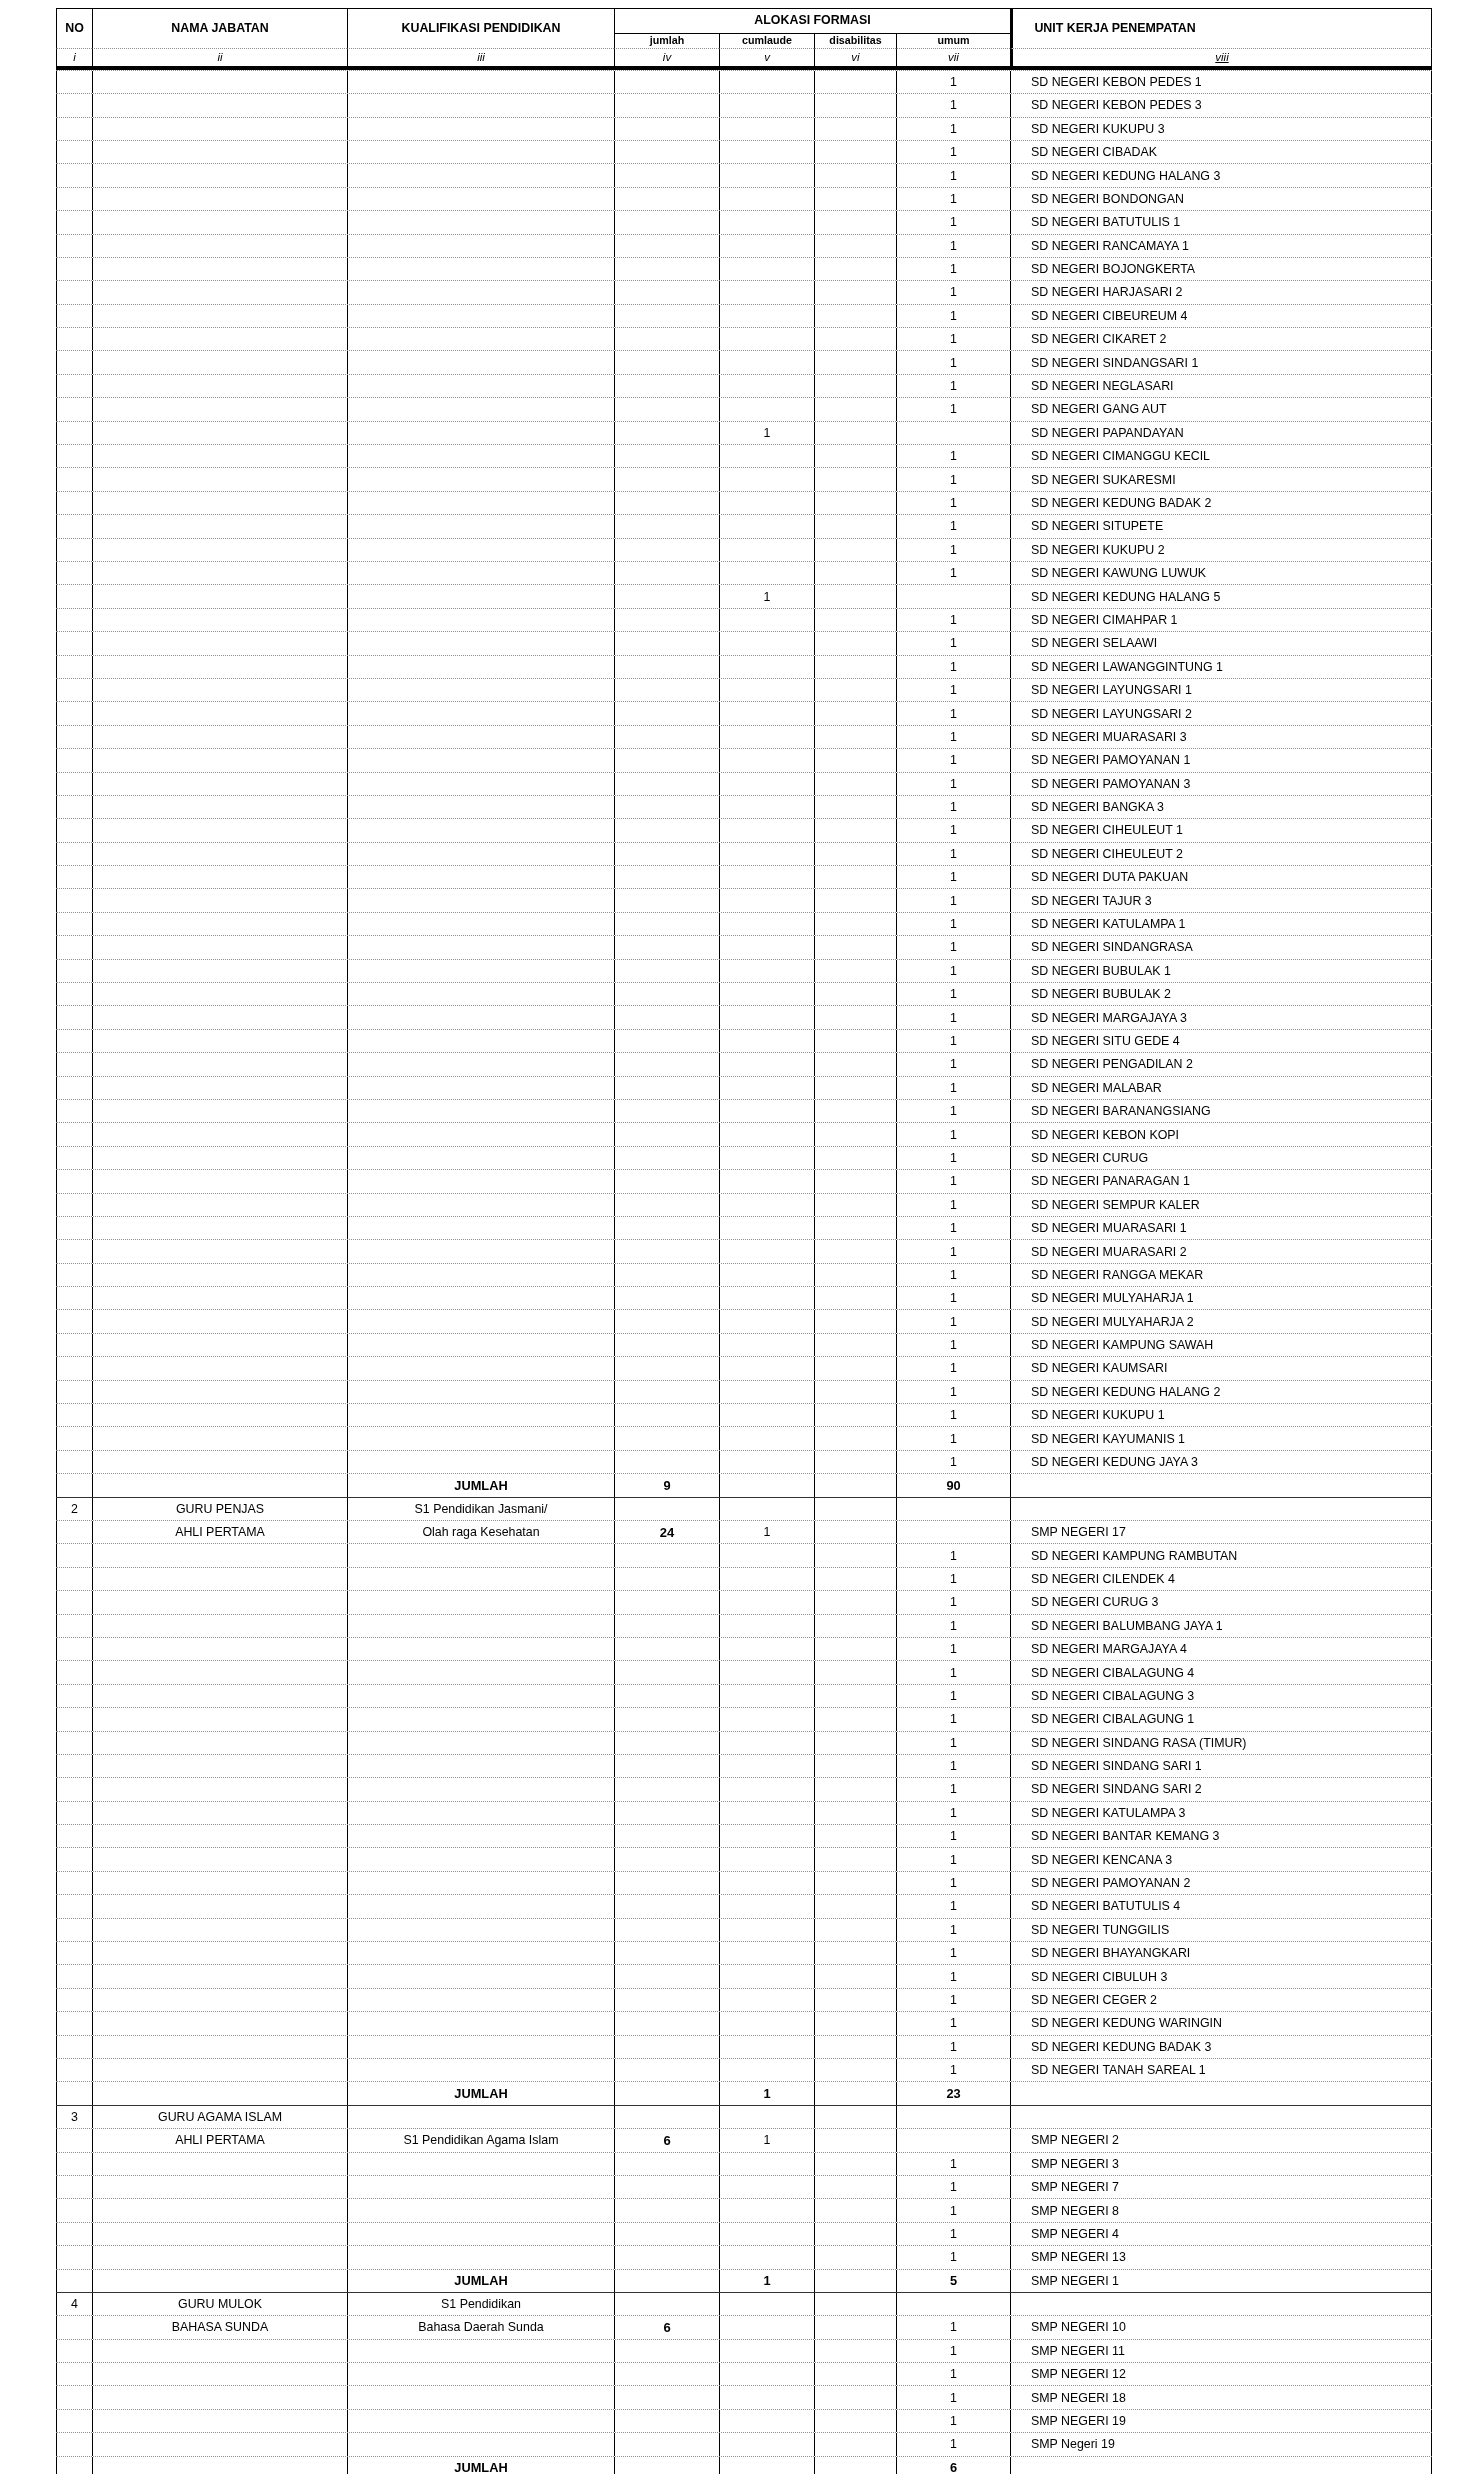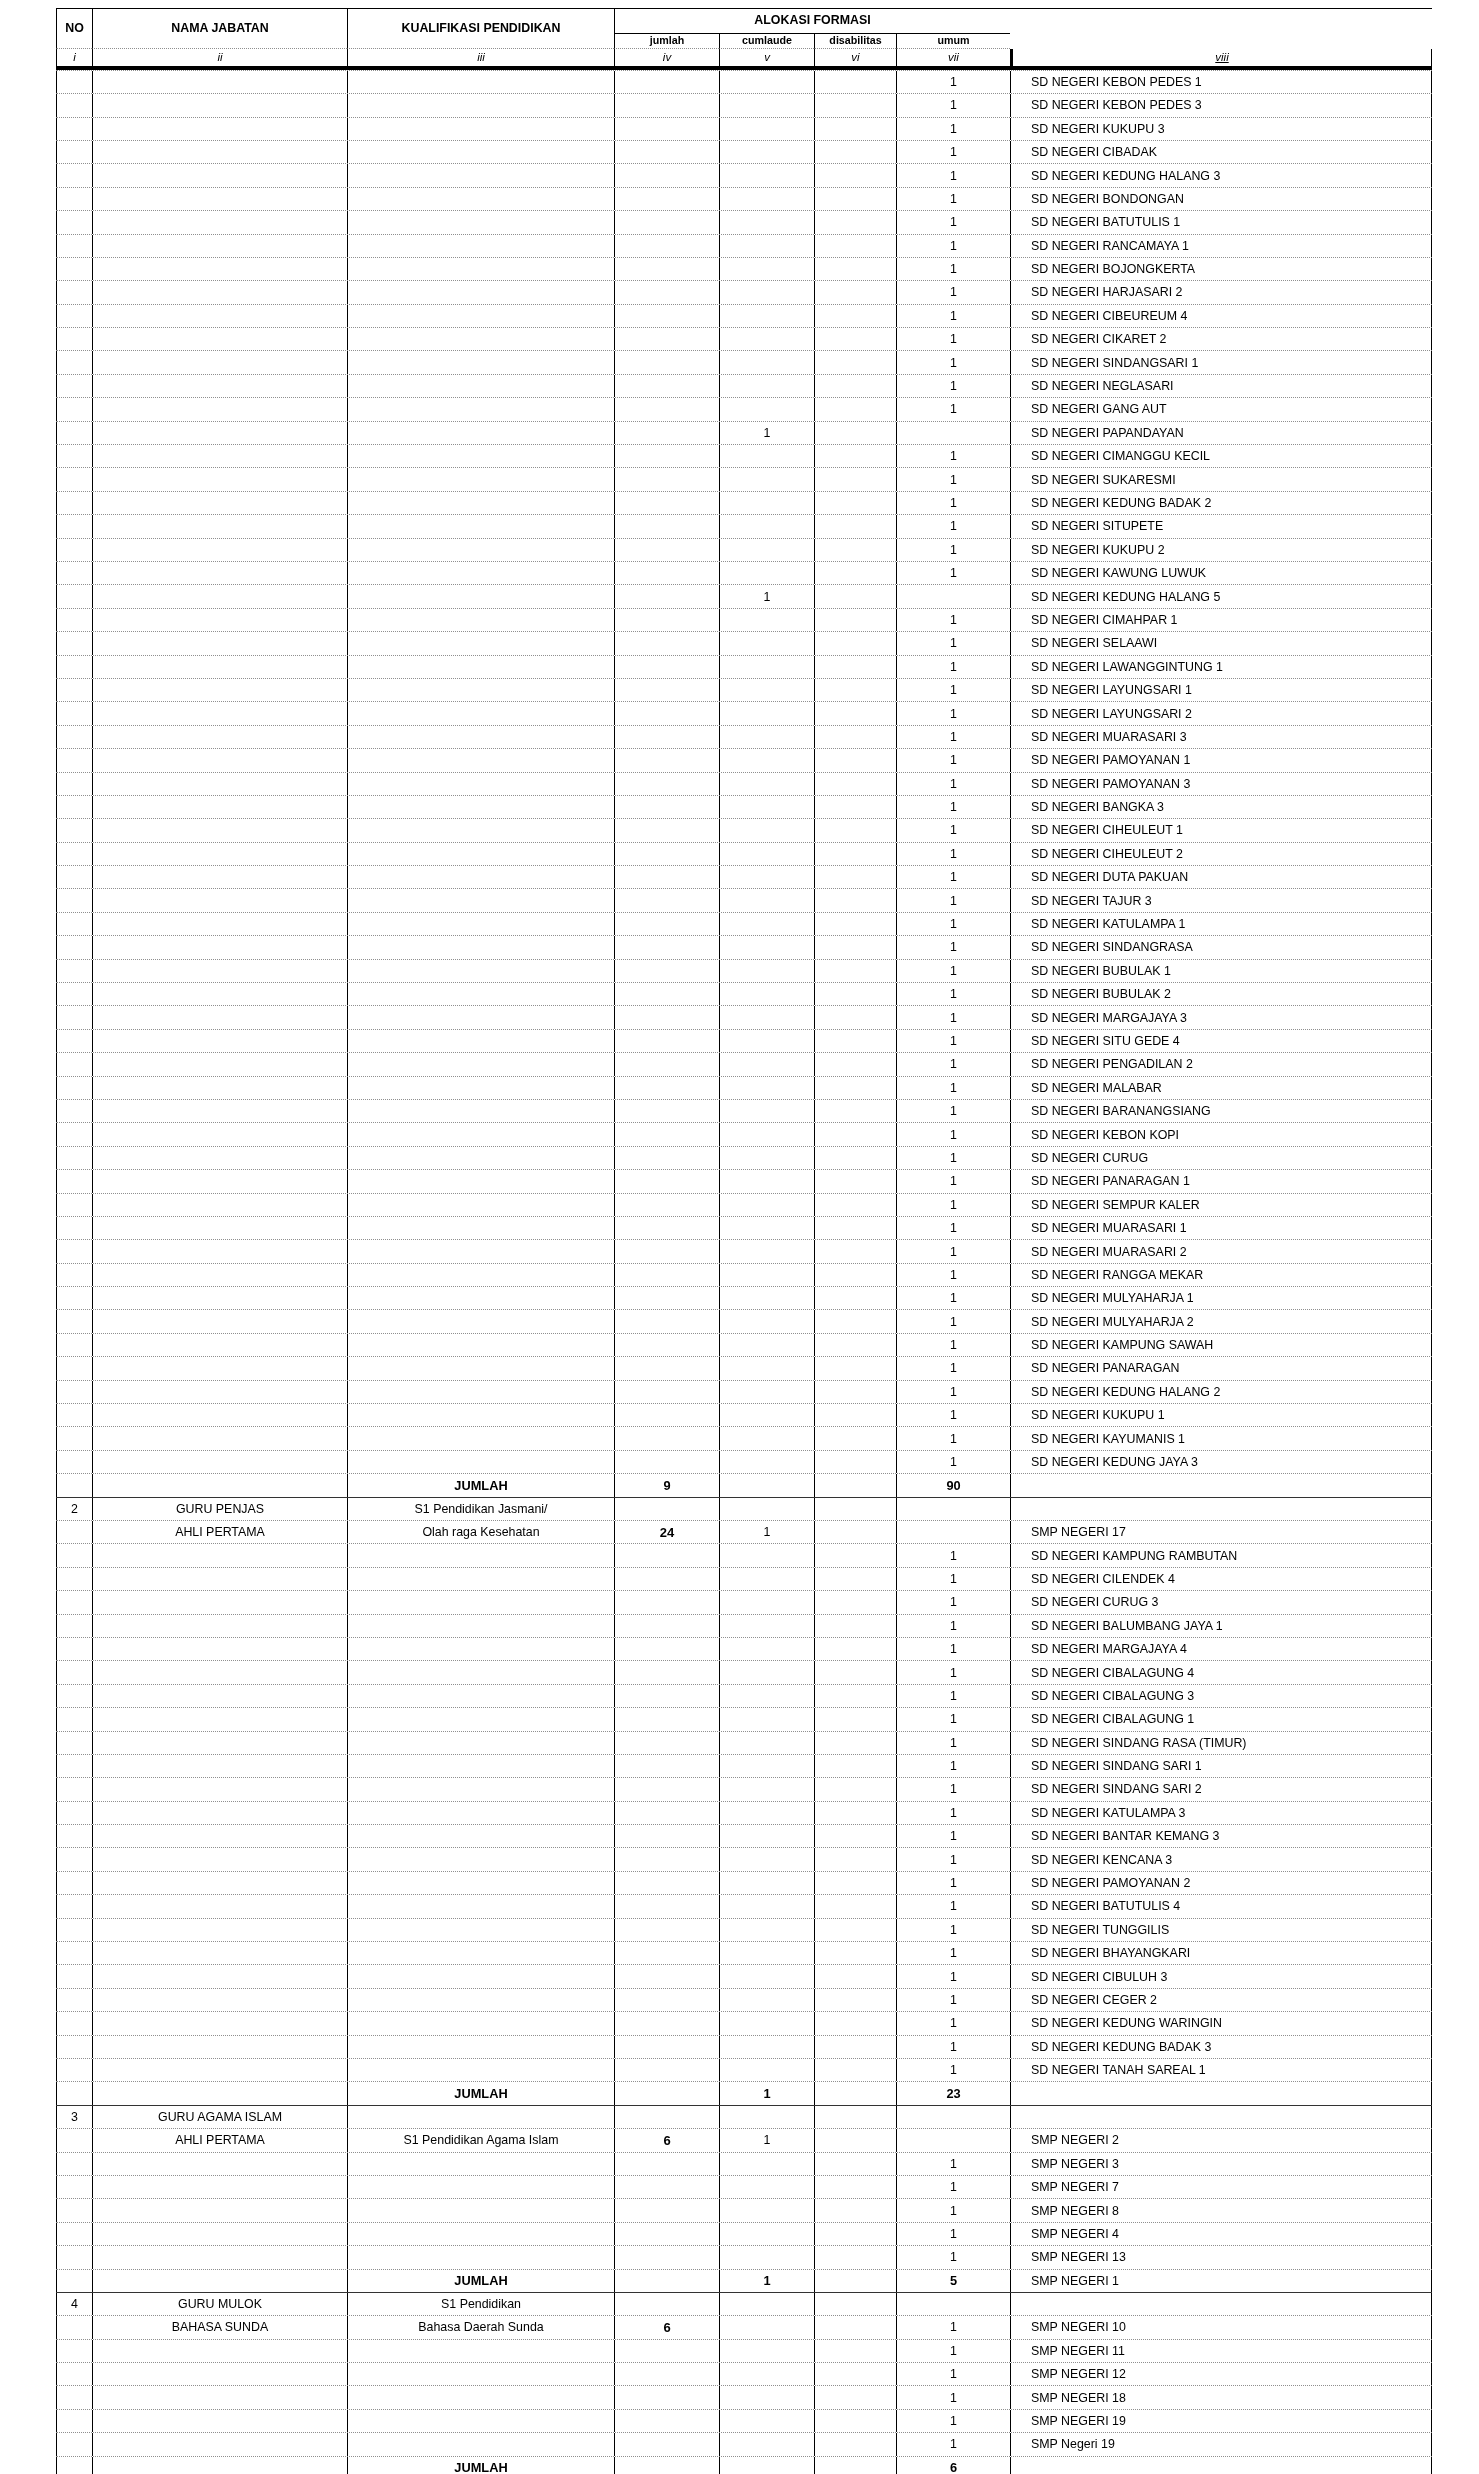--- a/index.html
+++ b/index.html
@@ -62,20 +62,21 @@
 <body>
 
 <div class="page">
   <div class="table">
 
     <div class="thead">
       <div class="th th-no">NO</div>
       <div class="th th-nama">NAMA JABATAN</div>
       <div class="th th-kual">KUALIFIKASI PENDIDIKAN</div>
       <div class="th th-alok">ALOKASI FORMASI</div>
+      <div class="th th-unit">UNIT KERJA PENEMPATAN</div>
 
       <div class="th th-sub b2" style="grid-column:4">jumlah</div>
       <div class="th th-sub" style="grid-column:5">cumlaude</div>
       <div class="th th-sub" style="grid-column:6">disabilitas</div>
       <div class="th th-sub" style="grid-column:7">umum</div>
 
       <div class="th th-num b2" style="grid-column:1">i</div>
       <div class="th th-num" style="grid-column:2">ii</div>
       <div class="th th-num" style="grid-column:3">iii</div>
       <div class="th th-num b2" style="grid-column:4">iv</div>
@@ -694,21 +695,21 @@
   </div>
 
   <div class="row">
     <div class="c c-no"></div>
     <div class="c c-nama"></div>
     <div class="c c-kual"></div>
     <div class="c c-iv"></div>
     <div class="c c-v"></div>
     <div class="c c-vi"></div>
     <div class="c c-vii">1</div>
-    <div class="c c-viii">SD NEGERI PANARAGAN</div>
+    <div class="c c-viii">SD NEGERI KAUMSARI</div>
   </div>
 
   <div class="row">
     <div class="c c-no"></div>
     <div class="c c-nama"></div>
     <div class="c c-kual"></div>
     <div class="c c-iv"></div>
     <div class="c c-v"></div>
     <div class="c c-vi"></div>
     <div class="c c-vii">1</div>

